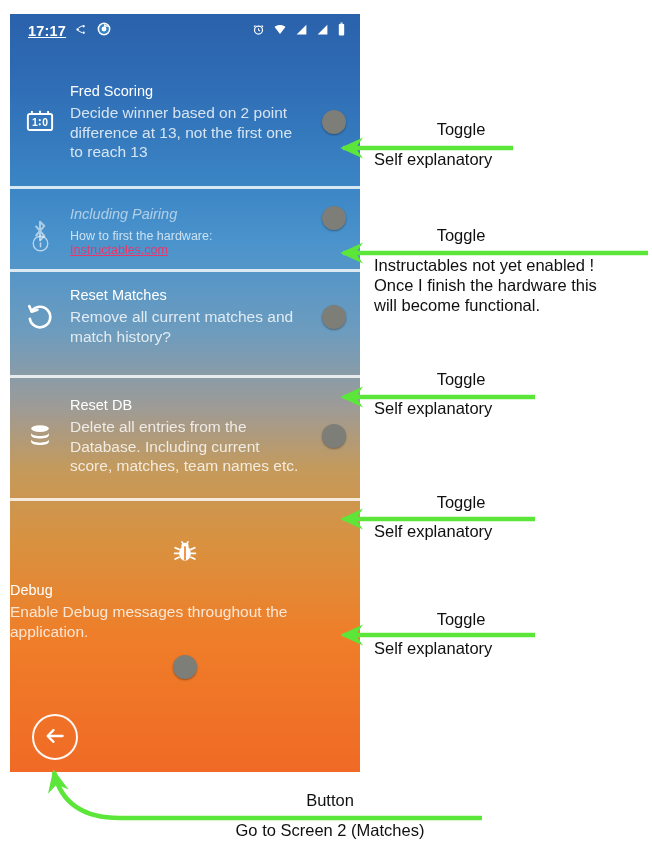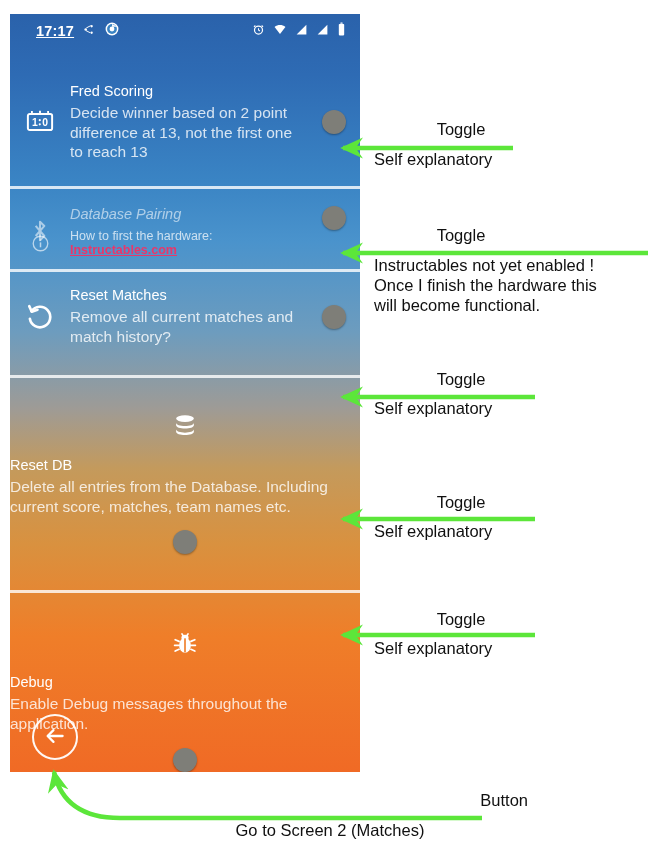--- a/index.html
+++ b/index.html
@@ -31,21 +31,21 @@
         #ef7e29 82%,
         #f06a25 100%);
     overflow: hidden;
   }
 
   
   .statusbar {
     position: relative;
     height: 34px;
     display: flex; align-items: center;
-    padding: 0 14px 0 26px;
+    padding: 0 14px 0 18px;
     color: #fff;
     text-decoration: underline;
   }
   .sb-left { display:flex; align-items:center; gap:9px; }
   .sb-clock { font-size: 14.5px; font-weight: bold; letter-spacing: .2px; }
   .sb-right { margin-left:auto; display:flex; align-items:center; gap:8px; }
   .sb-ico { display:block; }
 
   
   .cards { padding: 0; }
@@ -105,21 +105,21 @@
     display:flex; align-items:center; justify-content:center;
     color: rgba(255,255,255,.62);
   }
   .hint-text {
     font-size: 12.5px;
     color: rgba(255,255,255,.72);
   }
   .hint-link {
     color: #e8376b;
     text-decoration: underline;
-    font-weight: bold;
+    font-weight: normal;
   }
 
   
   .backbar {
     position: absolute;
     left: 0; bottom: 0;
     width: 100%;
     height: 70px;
     display: flex; align-items: center;
     padding-left: 22px;
@@ -242,21 +242,21 @@
         </div>
       </div>
 
       <div class="card disabled" style="padding-top:16px;padding-bottom:12px;">
         <div class="card-icon">
           <svg width="26" height="28" viewBox="0 0 24 24" fill="none" stroke="currentColor" stroke-width="1.9" stroke-linejoin="round">
             <path d="M8 7.2 16 16.6 12 20.5V3.4l4 3.9L8 16.6"></path>
           </svg>
         </div>
         <div class="card-body">
-          <div class="card-title">Database Pairing</div>
+          <div class="card-title">Including Pairing</div>
           <div class="hint-row">
             <div class="hint-icon">
               <svg width="19" height="19" viewBox="0 0 24 24" fill="none" stroke="currentColor" stroke-width="1.7">
                 <circle cx="12" cy="12" r="9.2"></circle>
                 <path d="M12 10.6v6.2" stroke-width="1.9"></path>
                 <circle cx="12" cy="7.6" r="1.05" fill="currentColor" stroke="none"></circle>
               </svg>
             </div>
             <div class="hint-text"><span>How to first the hardware: </span><span class="hint-link">Instructables.com</span></div>
           </div>
@@ -275,21 +275,21 @@
         </div>
         <div class="card-body">
           <div class="card-title">Reset Matches</div>
           <div class="card-desc">Remove all current matches and match history?</div>
         </div>
         <div class="card-toggle-zone">
           <div class="switch-thumb"></div>
         </div>
       </div>
 
-      <div class="card" style="padding-top:18px;padding-bottom:22px;flex-direction:column;">
+      <div class="card" style="padding-top:18px;padding-bottom:22px;">
         <div class="card-icon">
           <svg width="28" height="28" viewBox="0 0 24 24" fill="#fff">
             <ellipse cx="12" cy="5.6" rx="7.6" ry="2.9"></ellipse>
             <path d="M4.4 9.2c0 1.6 3.4 2.9 7.6 2.9s7.6-1.3 7.6-2.9v2.1c0 1.6-3.4 2.9-7.6 2.9S4.4 12.9 4.4 11.3Z"></path>
             <path d="M4.4 14.8c0 1.6 3.4 2.9 7.6 2.9s7.6-1.3 7.6-2.9v2.1c0 1.6-3.4 2.9-7.6 2.9s-7.6-1.3-7.6-2.9Z"></path>
           </svg>
         </div>
         <div class="card-body">
           <div class="card-title">Reset DB</div>
           <div class="card-desc">Delete all entries from the Database. Including current score, matches, team names etc.</div>
@@ -378,17 +378,17 @@
     <div class="anno-label" style="width:174px;">Toggle</div>
     <div class="anno-body" style="margin-top:9px;">Self explanatory</div>
   </div>
 
   <div class="anno" style="left:374px; top:610px; width:270px;">
     <div class="anno-label" style="width:174px;">Toggle</div>
     <div class="anno-body" style="margin-top:9px;">Self explanatory</div>
   </div>
 
   <div class="anno" style="left:132px; top:791px; width:400px;">
-    <div class="anno-label" style="width:396px;text-align:right;">Button</div>
+    <div class="anno-label" style="width:396px;">Button</div>
     <div class="anno-body center" style="margin-top:10px; width:396px;">Go to Screen 2 (Matches)</div>
   </div>
 
 </div>
 
 </body></html>

